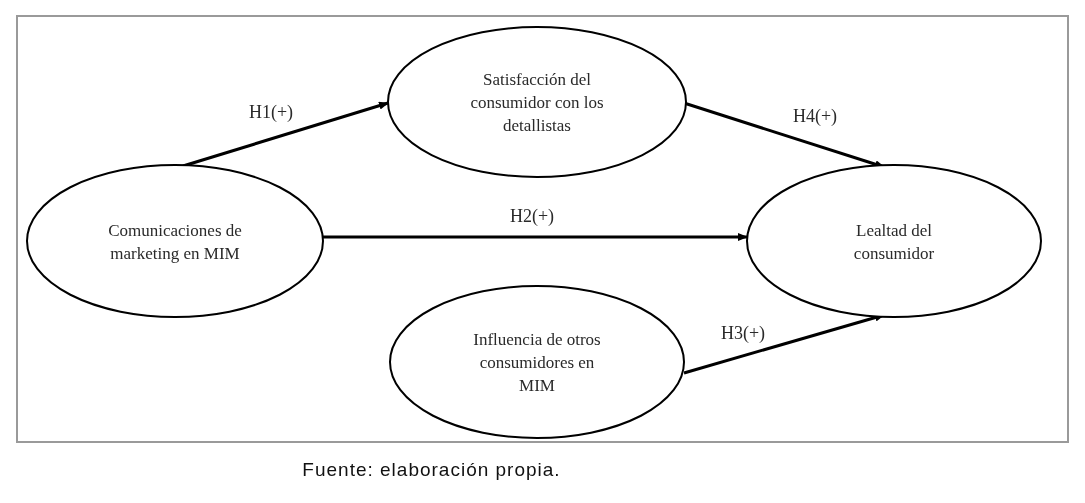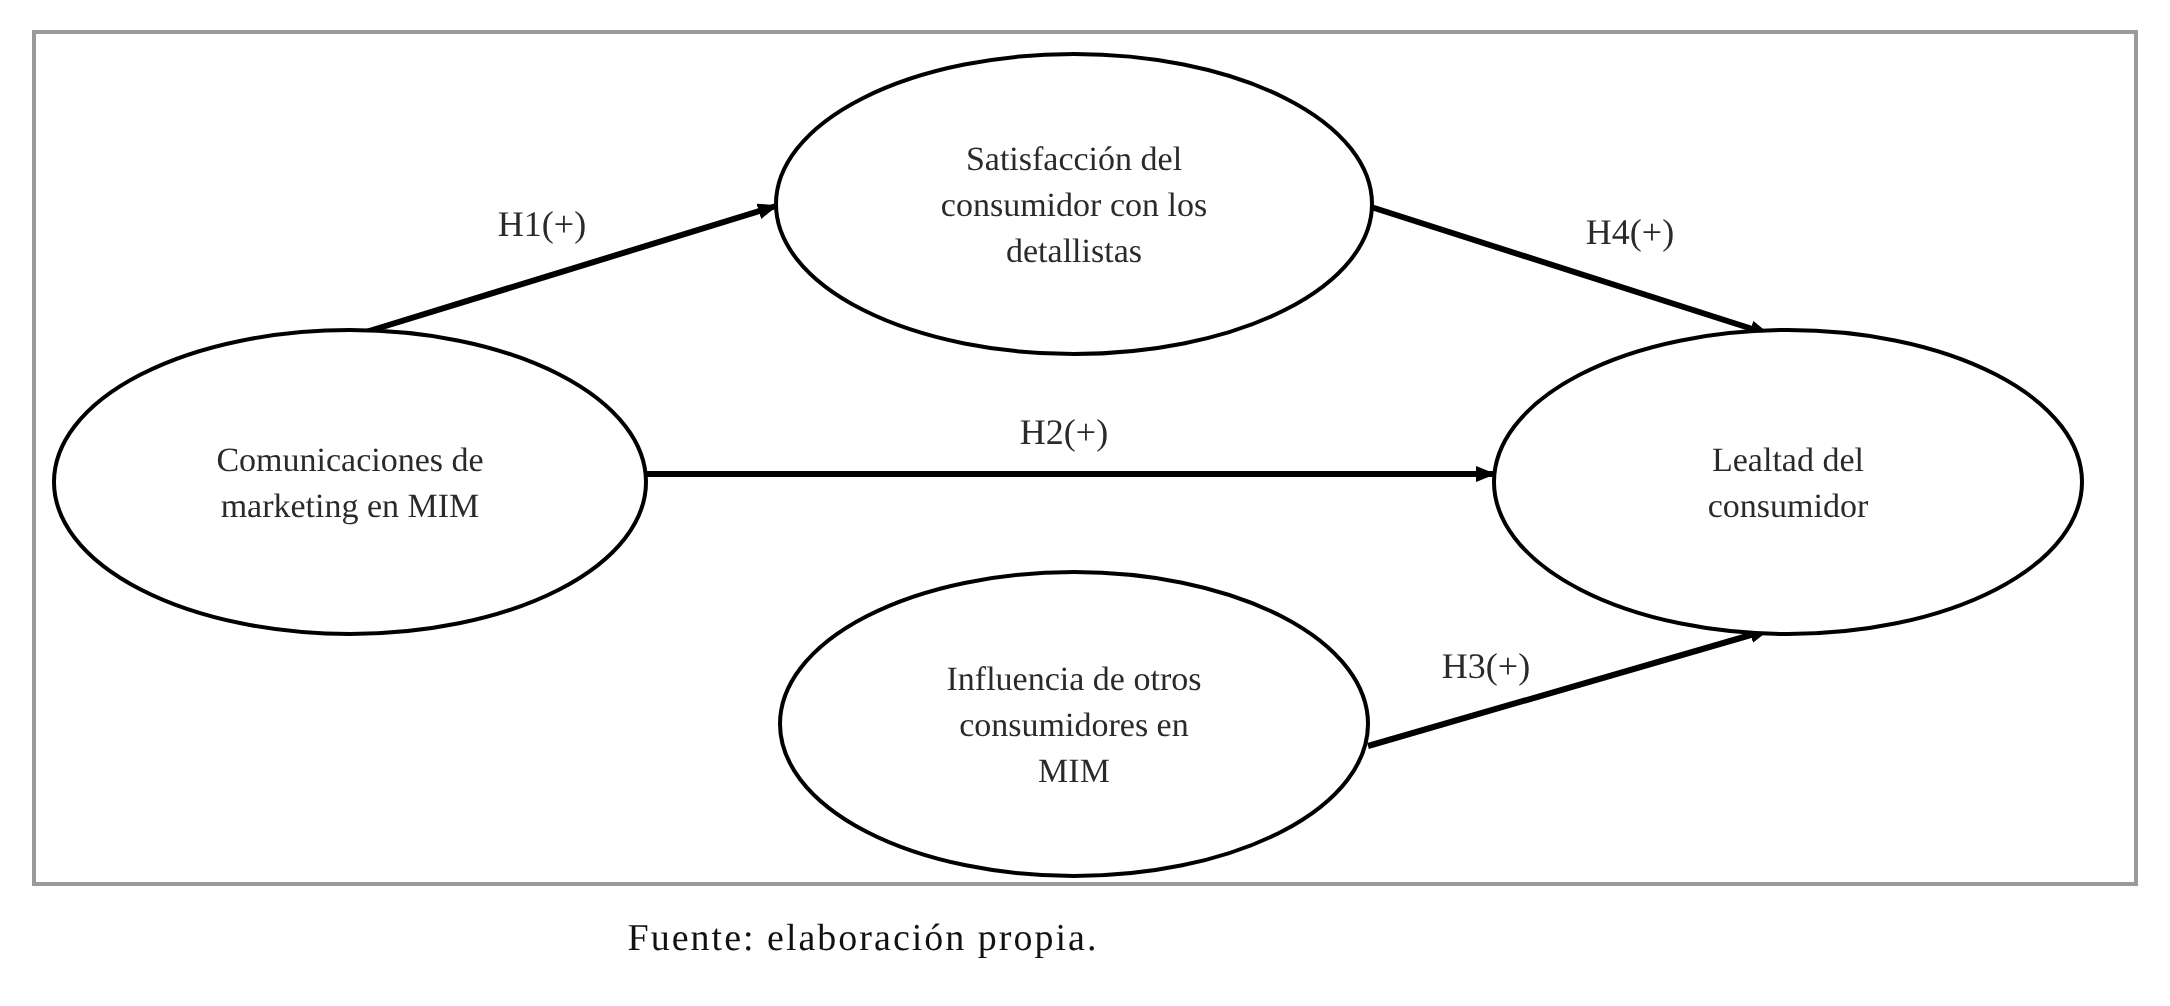--- a/index.html
+++ b/index.html
@@ -2,21 +2,21 @@
 <html><head>
   <meta charset="utf-8">
   <style>
     html, body { margin: 0; padding: 0; background: #ffffff; }
     body { width: 1085px; height: 503px; position: relative; overflow: hidden; }
     #diagram { position: absolute; left: 0; top: 0; }
     .node-text { font-family: "Liberation Serif", serif; font-size: 17px; fill: #2a2a2a; }
     .edge-label { font-family: "Liberation Serif", serif; font-size: 18px; fill: #2a2a2a; }
     .caption {
       position: absolute; left: 0; width: 863px; top: 459px;
-      text-align: center; font-family: Liberation Serif, serif;
+      text-align: center; font-family: Liberation Sans, sans-serif;
       font-size: 19px; letter-spacing: 1px; color: #111;
     }
   </style>
 </head>
 <body>
 
 <svg id="diagram" width="1085" height="503" viewBox="0 0 1085 503" xmlns="http://www.w3.org/2000/svg">
   <defs>
     <marker id="arrowhead" markerWidth="10" markerHeight="8" refX="9" refY="4" orient="auto" markerUnits="userSpaceOnUse">
       <path d="M0,0 L10,4 L0,8 Z" fill="#000"></path>

